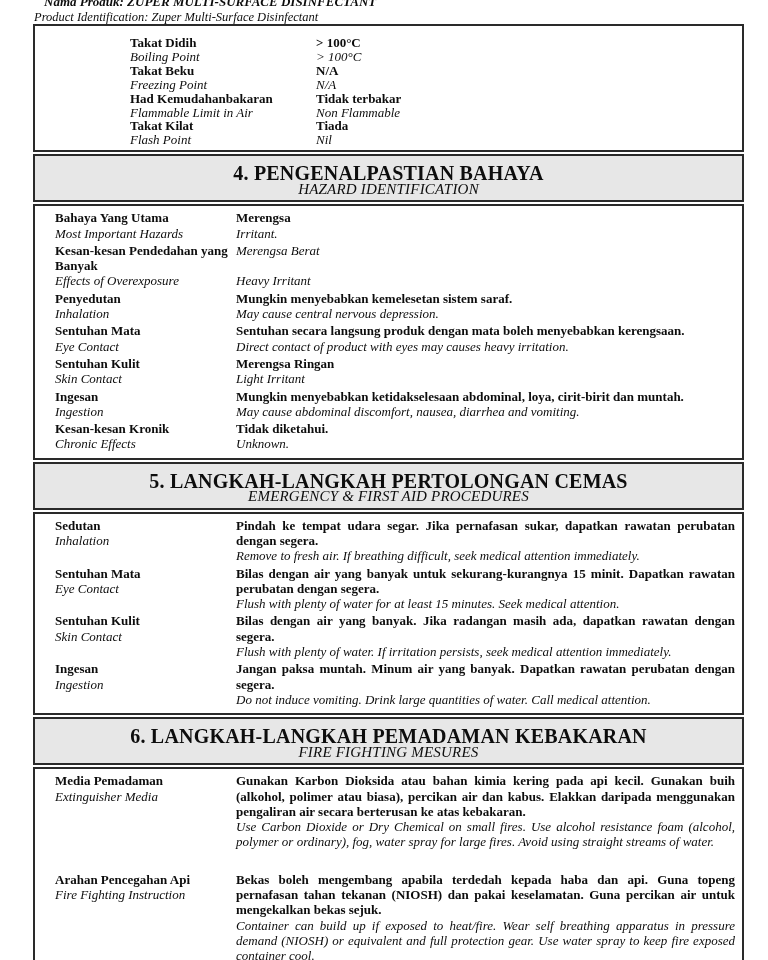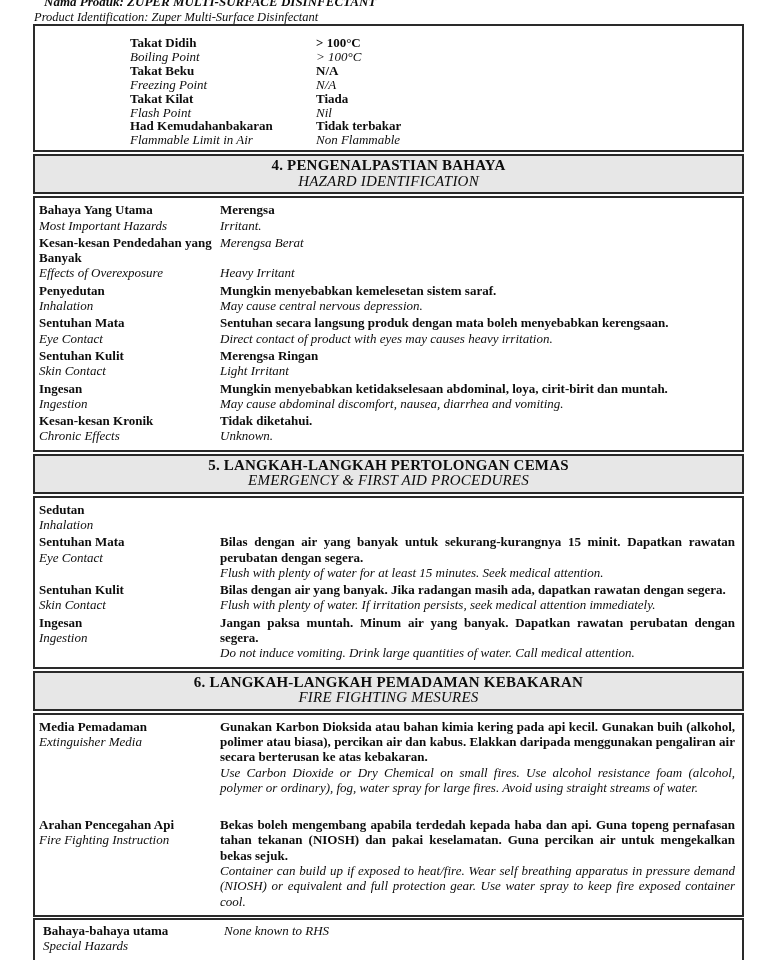--- a/index.html
+++ b/index.html
@@ -32,25 +32,25 @@
   .en{font-style:italic;font-weight:normal;font-size:13px;}
   .my.plain{font-weight:normal;font-style:italic;}
 
   
   .sec-header{
     margin:2px 0 2px 33px;width:711px;box-sizing:border-box;
     border:2px solid var(--border,#2a2a2a);
     background:var(--section-header-bg,#e7e7e7);
     text-align:center;padding:2px 0 3px 0;
   }
-  .t-my{font-weight:bold;font-size:15px;line-height:15.5px;letter-spacing:.2px;}
+  .t-my{font-weight:bold;font-size:20px;line-height:15.5px;letter-spacing:.2px;margin-top:8px;}
   .t-en{font-weight:normal;font-style:italic;font-size:15px;line-height:15.5px;letter-spacing:.2px;text-align:center;}
 
   
-  .sec-box{padding:4px 6px 4px 4px;}
+  .sec-box{padding:4px 6px 4px 20px;}
   .drow{display:flex;margin-bottom:2px;}
   .drow .cell-label{width:181px;flex:none;}
   .drow .cell-value{flex:1;text-align:justify;padding-right:1px;}
   .drow .my,.drow .en{line-height:15.3px;display:block;}
   .en.offset{margin-top:15.3px;}
   .drow.gap-before{margin-top:22px;}
 
   
   .special{margin-top:1px;min-height:74px;padding:3px 6px 3px 8px;}
   .special .drow{margin-bottom:0;}
@@ -83,36 +83,36 @@
       <div class="my">Takat Beku</div>
       <div class="en">Freezing Point</div>
     </div>
     <div class="p-value">
       <div class="my">N/A</div>
       <div class="en">N/A</div>
     </div>
   </div>
       <div class="prop-row">
     <div class="p-label">
+      <div class="my">Had Kemudahanbakaran</div>
+      <div class="en">Flammable Limit in Air</div>
+    </div>
+    <div class="p-value">
+      <div class="my">Tidak terbakar</div>
+      <div class="en">Non Flammable</div>
+    </div>
+  </div>
+      <div class="prop-row">
+    <div class="p-label">
       <div class="my">Takat Kilat</div>
       <div class="en">Flash Point</div>
     </div>
     <div class="p-value">
       <div class="my">Tiada</div>
       <div class="en">Nil</div>
-    </div>
-  </div>
-      <div class="prop-row">
-    <div class="p-label">
-      <div class="my">Had Kemudahanbakaran</div>
-      <div class="en">Flammable Limit in Air</div>
-    </div>
-    <div class="p-value">
-      <div class="my">Tidak terbakar</div>
-      <div class="en">Non Flammable</div>
     </div>
   </div>
     </div>
 
   <div id="sections-root">
       <div>
     <div class="sec-header">
       <div class="t-my">4. PENGENALPASTIAN BAHAYA</div>
       <div class="t-en">HAZARD IDENTIFICATION</div>
     </div>
@@ -192,20 +192,24 @@
       <div>
     <div class="sec-header">
       <div class="t-my">5. LANGKAH-LANGKAH PERTOLONGAN CEMAS</div>
       <div class="t-en">EMERGENCY &amp; FIRST AID PROCEDURES</div>
     </div>
     <div class="box sec-box">
           <div class="drow">
     <div class="cell-label">
       <span class="my">Sedutan</span>
       <span class="en">Inhalation</span>
+    </div>
+    <div class="cell-value">
+      <span class="my">Pindah ke tempat udara segar. Jika pernafasan sukar, dapatkan rawatan perubatan dengan segera.</span>
+      <span class="en">Remove to fresh air. If breathing difficult, seek medical attention immediately.</span>
     </div>
   </div>
           <div class="drow">
     <div class="cell-label">
       <span class="my">Sentuhan Mata</span>
       <span class="en">Eye Contact</span>
     </div>
     <div class="cell-value">
       <span class="my">Bilas dengan air yang banyak untuk sekurang-kurangnya 15 minit. Dapatkan rawatan perubatan dengan segera.</span>
       <span class="en">Flush with plenty of water for at least 15 minutes. Seek medical attention.</span>

